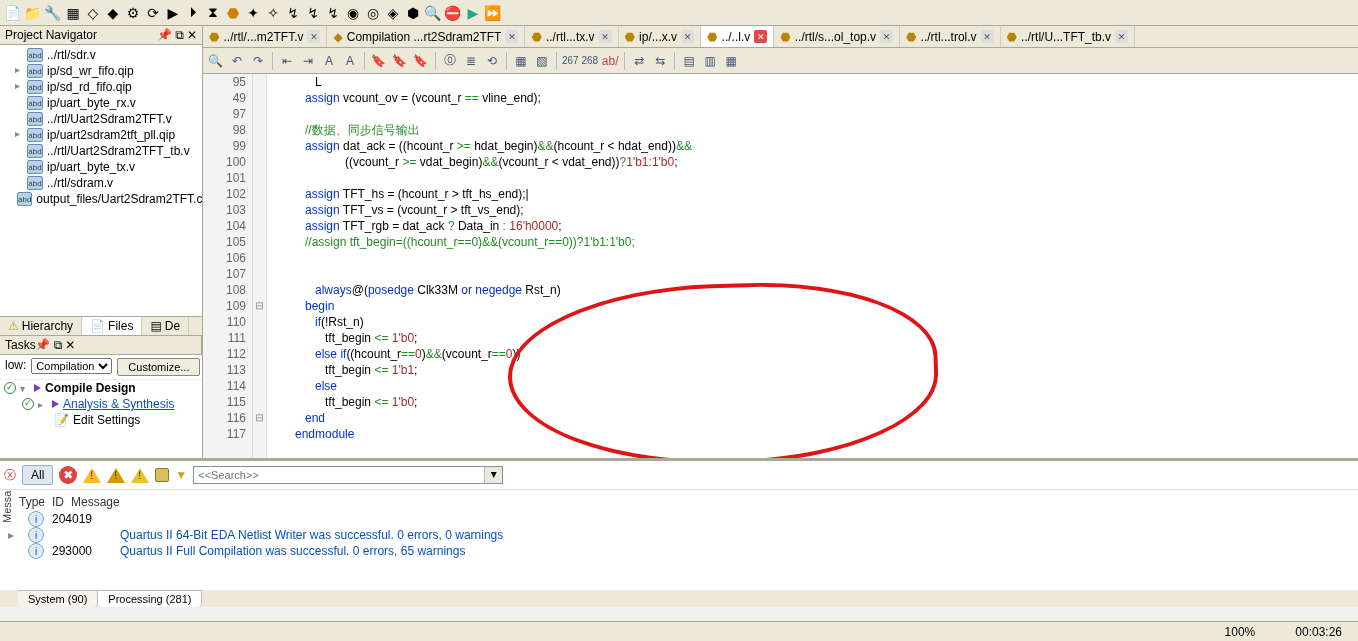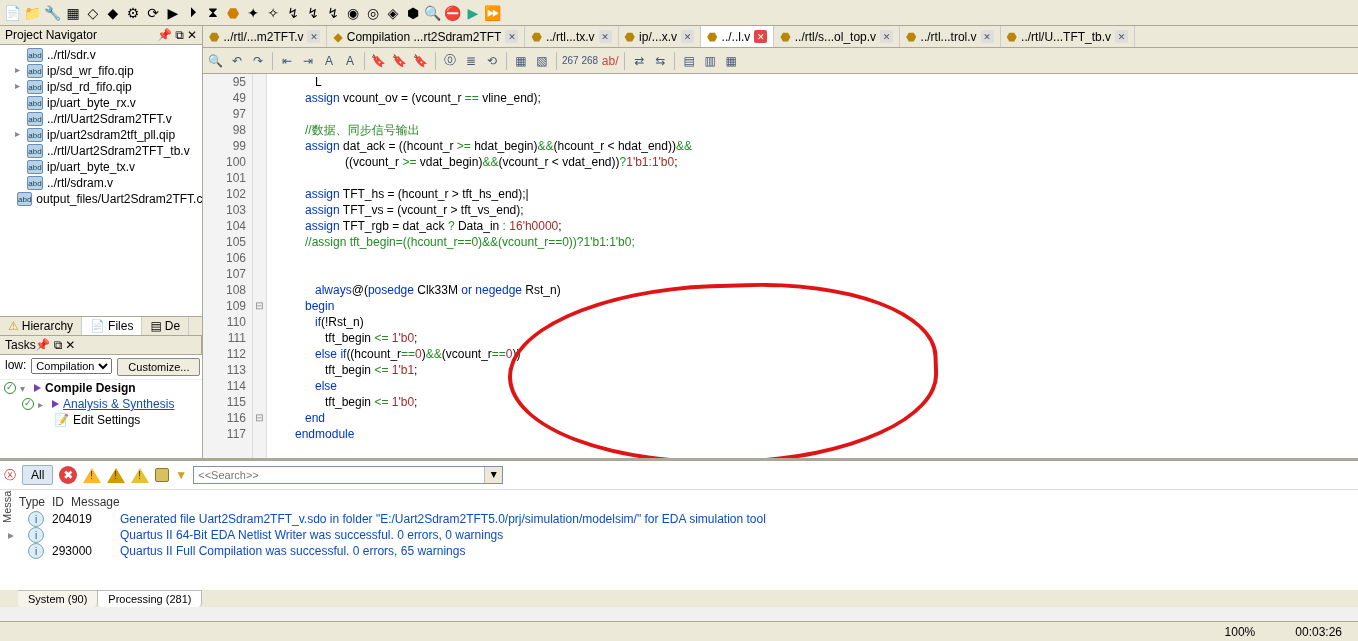--- a/index.html
+++ b/index.html
@@ -356,21 +356,20 @@
     <div class="msg-hdr">
       <span>Type</span>
       <span>ID</span>
       <span>Message</span>
     </div>
     <div id="msg-rows">
         <div class="msg-row">
           <span style="width:12px;color:#888"> </span>
           <span style="width:16px;height:16px;border-radius:9px;background:#dcecf7;border:1px solid #7aa;color:#258;display:inline-flex;align-items:center;justify-content:center;font-size:10px">i</span>
           <span class="t">204019</span>
-          <span class="txt">Generated file Uart2Sdram2TFT_v.sdo in folder "E:/Uart2Sdram2TFT5.0/prj/simulation/modelsim/" for EDA simulation tool</span>
         </div>
         <div class="msg-row">
           <span style="width:12px;color:#888">▸</span>
           <span style="width:16px;height:16px;border-radius:9px;background:#dcecf7;border:1px solid #7aa;color:#258;display:inline-flex;align-items:center;justify-content:center;font-size:10px">i</span>
           <span class="t"></span>
           <span class="txt">Quartus II 64-Bit EDA Netlist Writer was successful. 0 errors, 0 warnings</span>
         </div>
         <div class="msg-row">
           <span style="width:12px;color:#888"> </span>
           <span style="width:16px;height:16px;border-radius:9px;background:#dcecf7;border:1px solid #7aa;color:#258;display:inline-flex;align-items:center;justify-content:center;font-size:10px">i</span>

